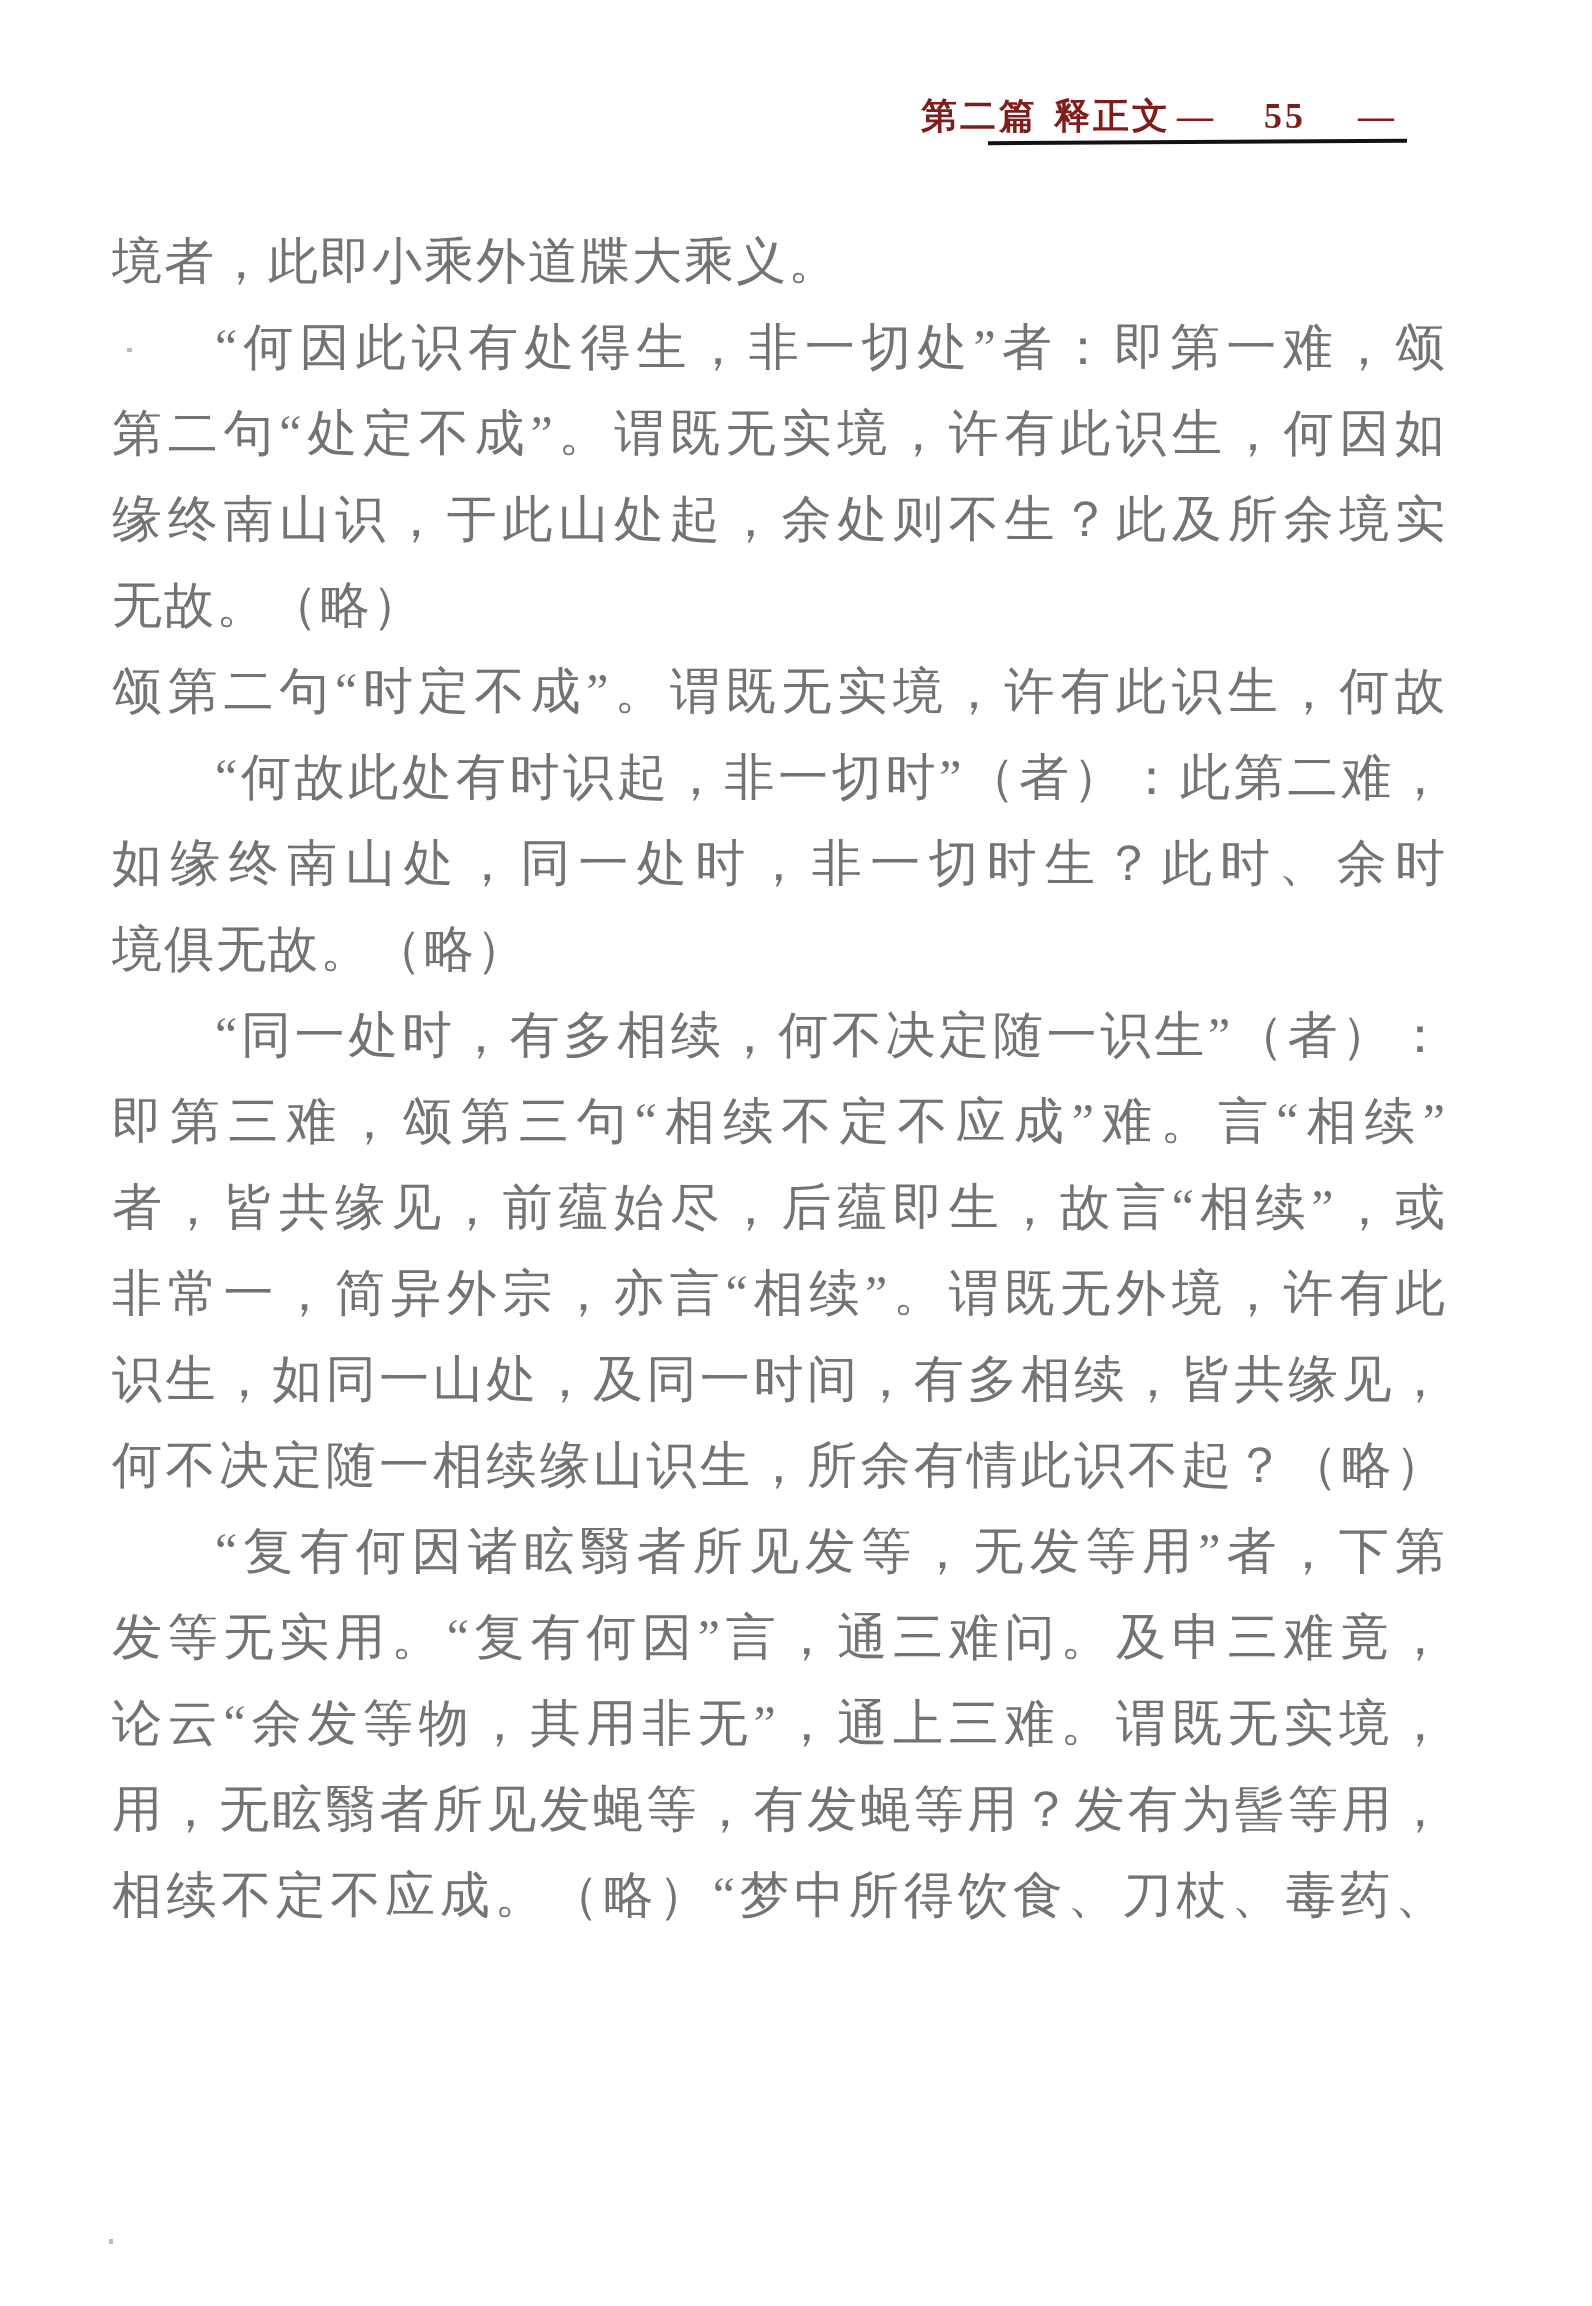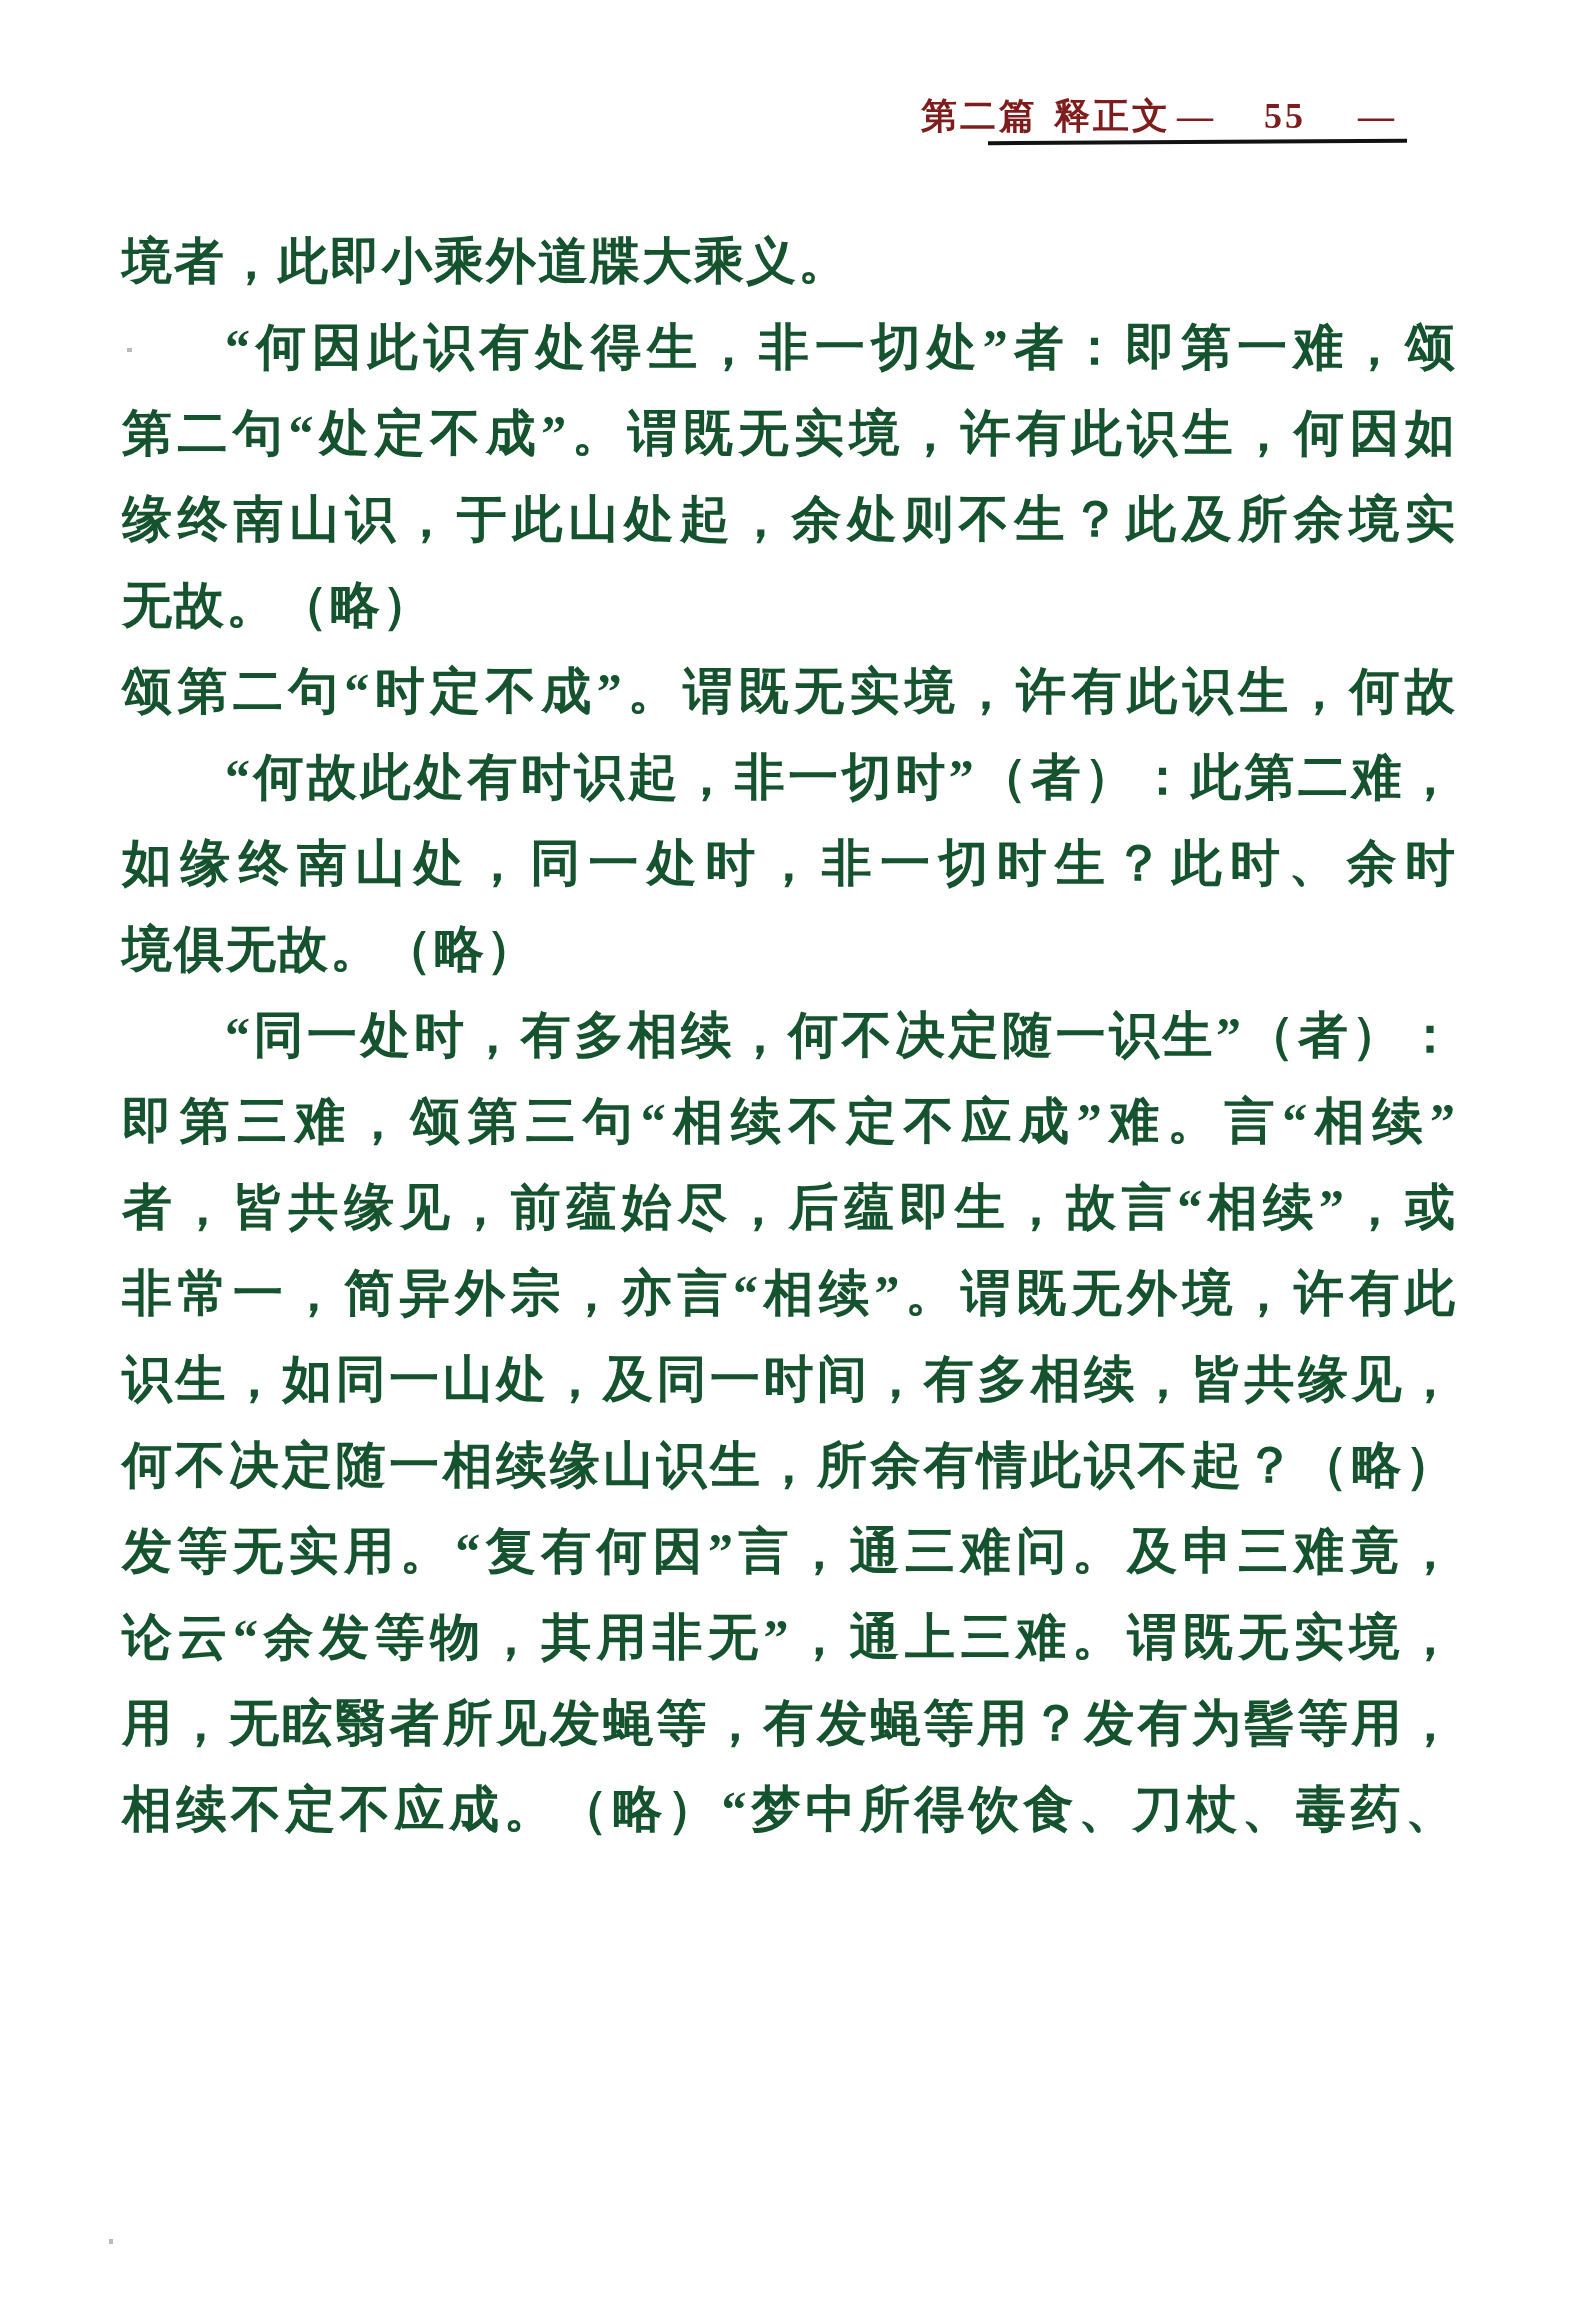--- a/index.html
+++ b/index.html
@@ -38,25 +38,25 @@
     left: 988px;
     width: 419px;
     height: 4px;
     background: #121212;
     transform: rotate(-0.35deg);
   }
   
   .body-text {
     position: absolute;
     top: 218px;
-    left: 122px;
+    left: 112px;
     width: 1335px;
     font-size: 50px;
-    font-weight: 700;
-    color: #14532d;
+    font-weight: 400;
+    color: #737373;
   }
   .text-line {
     height: 86px;
     line-height: 86px;
     letter-spacing: 2px;
     white-space: nowrap;
     text-align: left;
   }
   .text-line.fill {
     white-space: normal;
@@ -93,20 +93,21 @@
       <div class="text-line fill">颂第二句“时定不成”。谓既无实境，许有此识生，何故</div>
       <div class="text-line fill indent">“何故此处有时识起，非一切时”（者）：此第二难，</div>
       <div class="text-line fill">如缘终南山处，同一处时，非一切时生？此时、余时</div>
       <div class="text-line">境俱无故。（略）</div>
       <div class="text-line fill indent">“同一处时，有多相续，何不决定随一识生”（者）：</div>
       <div class="text-line fill">即第三难，颂第三句“相续不定不应成”难。言“相续”</div>
       <div class="text-line fill">者，皆共缘见，前蕴始尽，后蕴即生，故言“相续”，或</div>
       <div class="text-line fill">非常一，简异外宗，亦言“相续”。谓既无外境，许有此</div>
       <div class="text-line fill">识生，如同一山处，及同一时间，有多相续，皆共缘见，</div>
       <div class="text-line fill">何不决定随一相续缘山识生，所余有情此识不起？（略）</div>
+      <div class="text-line fill indent">“复有何因诸眩翳者所见发等，无发等用”者，下第</div>
       <div class="text-line fill">发等无实用。“复有何因”言，通三难问。及申三难竟，</div>
       <div class="text-line fill">论云“余发等物，其用非无”，通上三难。谓既无实境，</div>
       <div class="text-line fill">用，无眩翳者所见发蝇等，有发蝇等用？发有为髻等用，</div>
       <div class="text-line fill">相续不定不应成。（略）“梦中所得饮食、刀杖、毒药、</div>
     </div>
 
   <div class="speck" style="left:127px; top:348px; width:5px; height:4px;"></div>
   <div class="speck" style="left:109px; top:2239px; width:4px; height:5px;"></div>
 
 </div>

